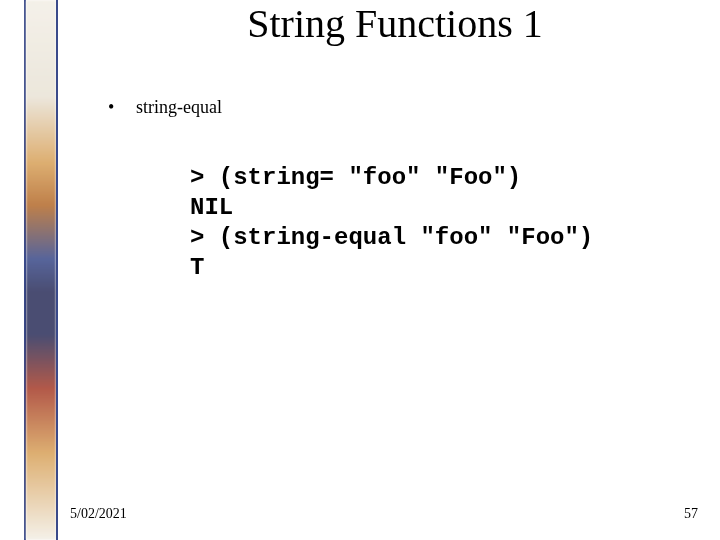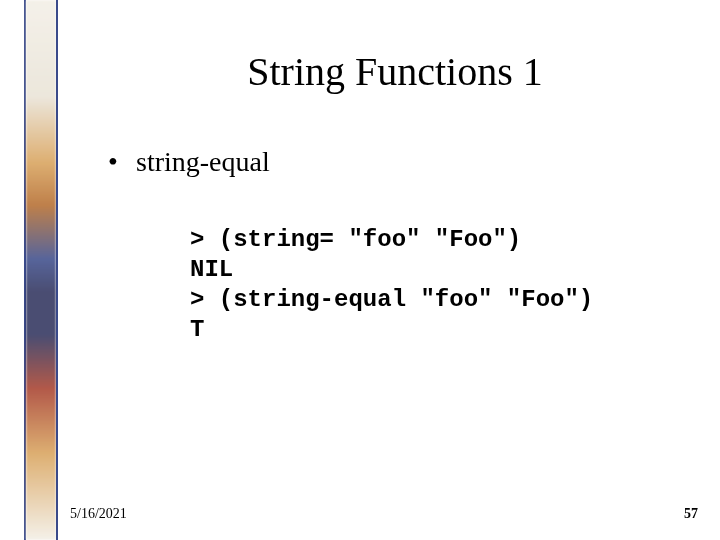--- a/index.html
+++ b/index.html
@@ -53,33 +53,32 @@
     );
     filter: blur(1.2px);
     opacity: 0.85;
   }
   .slide {
     position: absolute;
     top: 0;
     left: 70px;
     right: 0;
     bottom: 0;
-    padding-top: 48px;
   }
   .title {
     font-size: 40px;
     text-align: center;
     margin: 0 40px 48px 40px;
     font-weight: 400;
   }
   .bullets {
     margin: 0 0 0 38px;
     padding: 0;
     list-style: none;
-    font-size: 28px;
+    font-size: 18px;
   }
   .bullets li {
     position: relative;
     padding-left: 28px;
     line-height: 1.35;
   }
   .bullets li::before {
     content: "•";
     position: absolute;
     left: 0;
@@ -103,21 +102,20 @@
   }
   .footer .date {
     position: absolute;
     left: 0;
     bottom: 0;
   }
   .footer .num {
     position: absolute;
     right: 0;
     bottom: 0;
-    font-weight: bold;
   }
 </style>
 </head>
 <body>
 
 <div class="deco-strip">
   <div class="line-l"></div>
   <div class="fill"></div>
   <div class="line-r"></div>
 </div>
@@ -129,15 +127,15 @@
     <li><span>string-equal</span></li>
   </ul>
 
   <div class="code"><span>&gt; (string= "foo" "Foo")</span>
 <span>NIL</span>
 <span>&gt; (string-equal "foo" "Foo")</span>
 <span>T</span></div>
 </div>
 
 <div class="footer">
-  <span class="date">5/16/2021</span>
+  <span class="date">5/02/2021</span>
   <span class="num">57</span>
 </div>
 
 </body></html>

